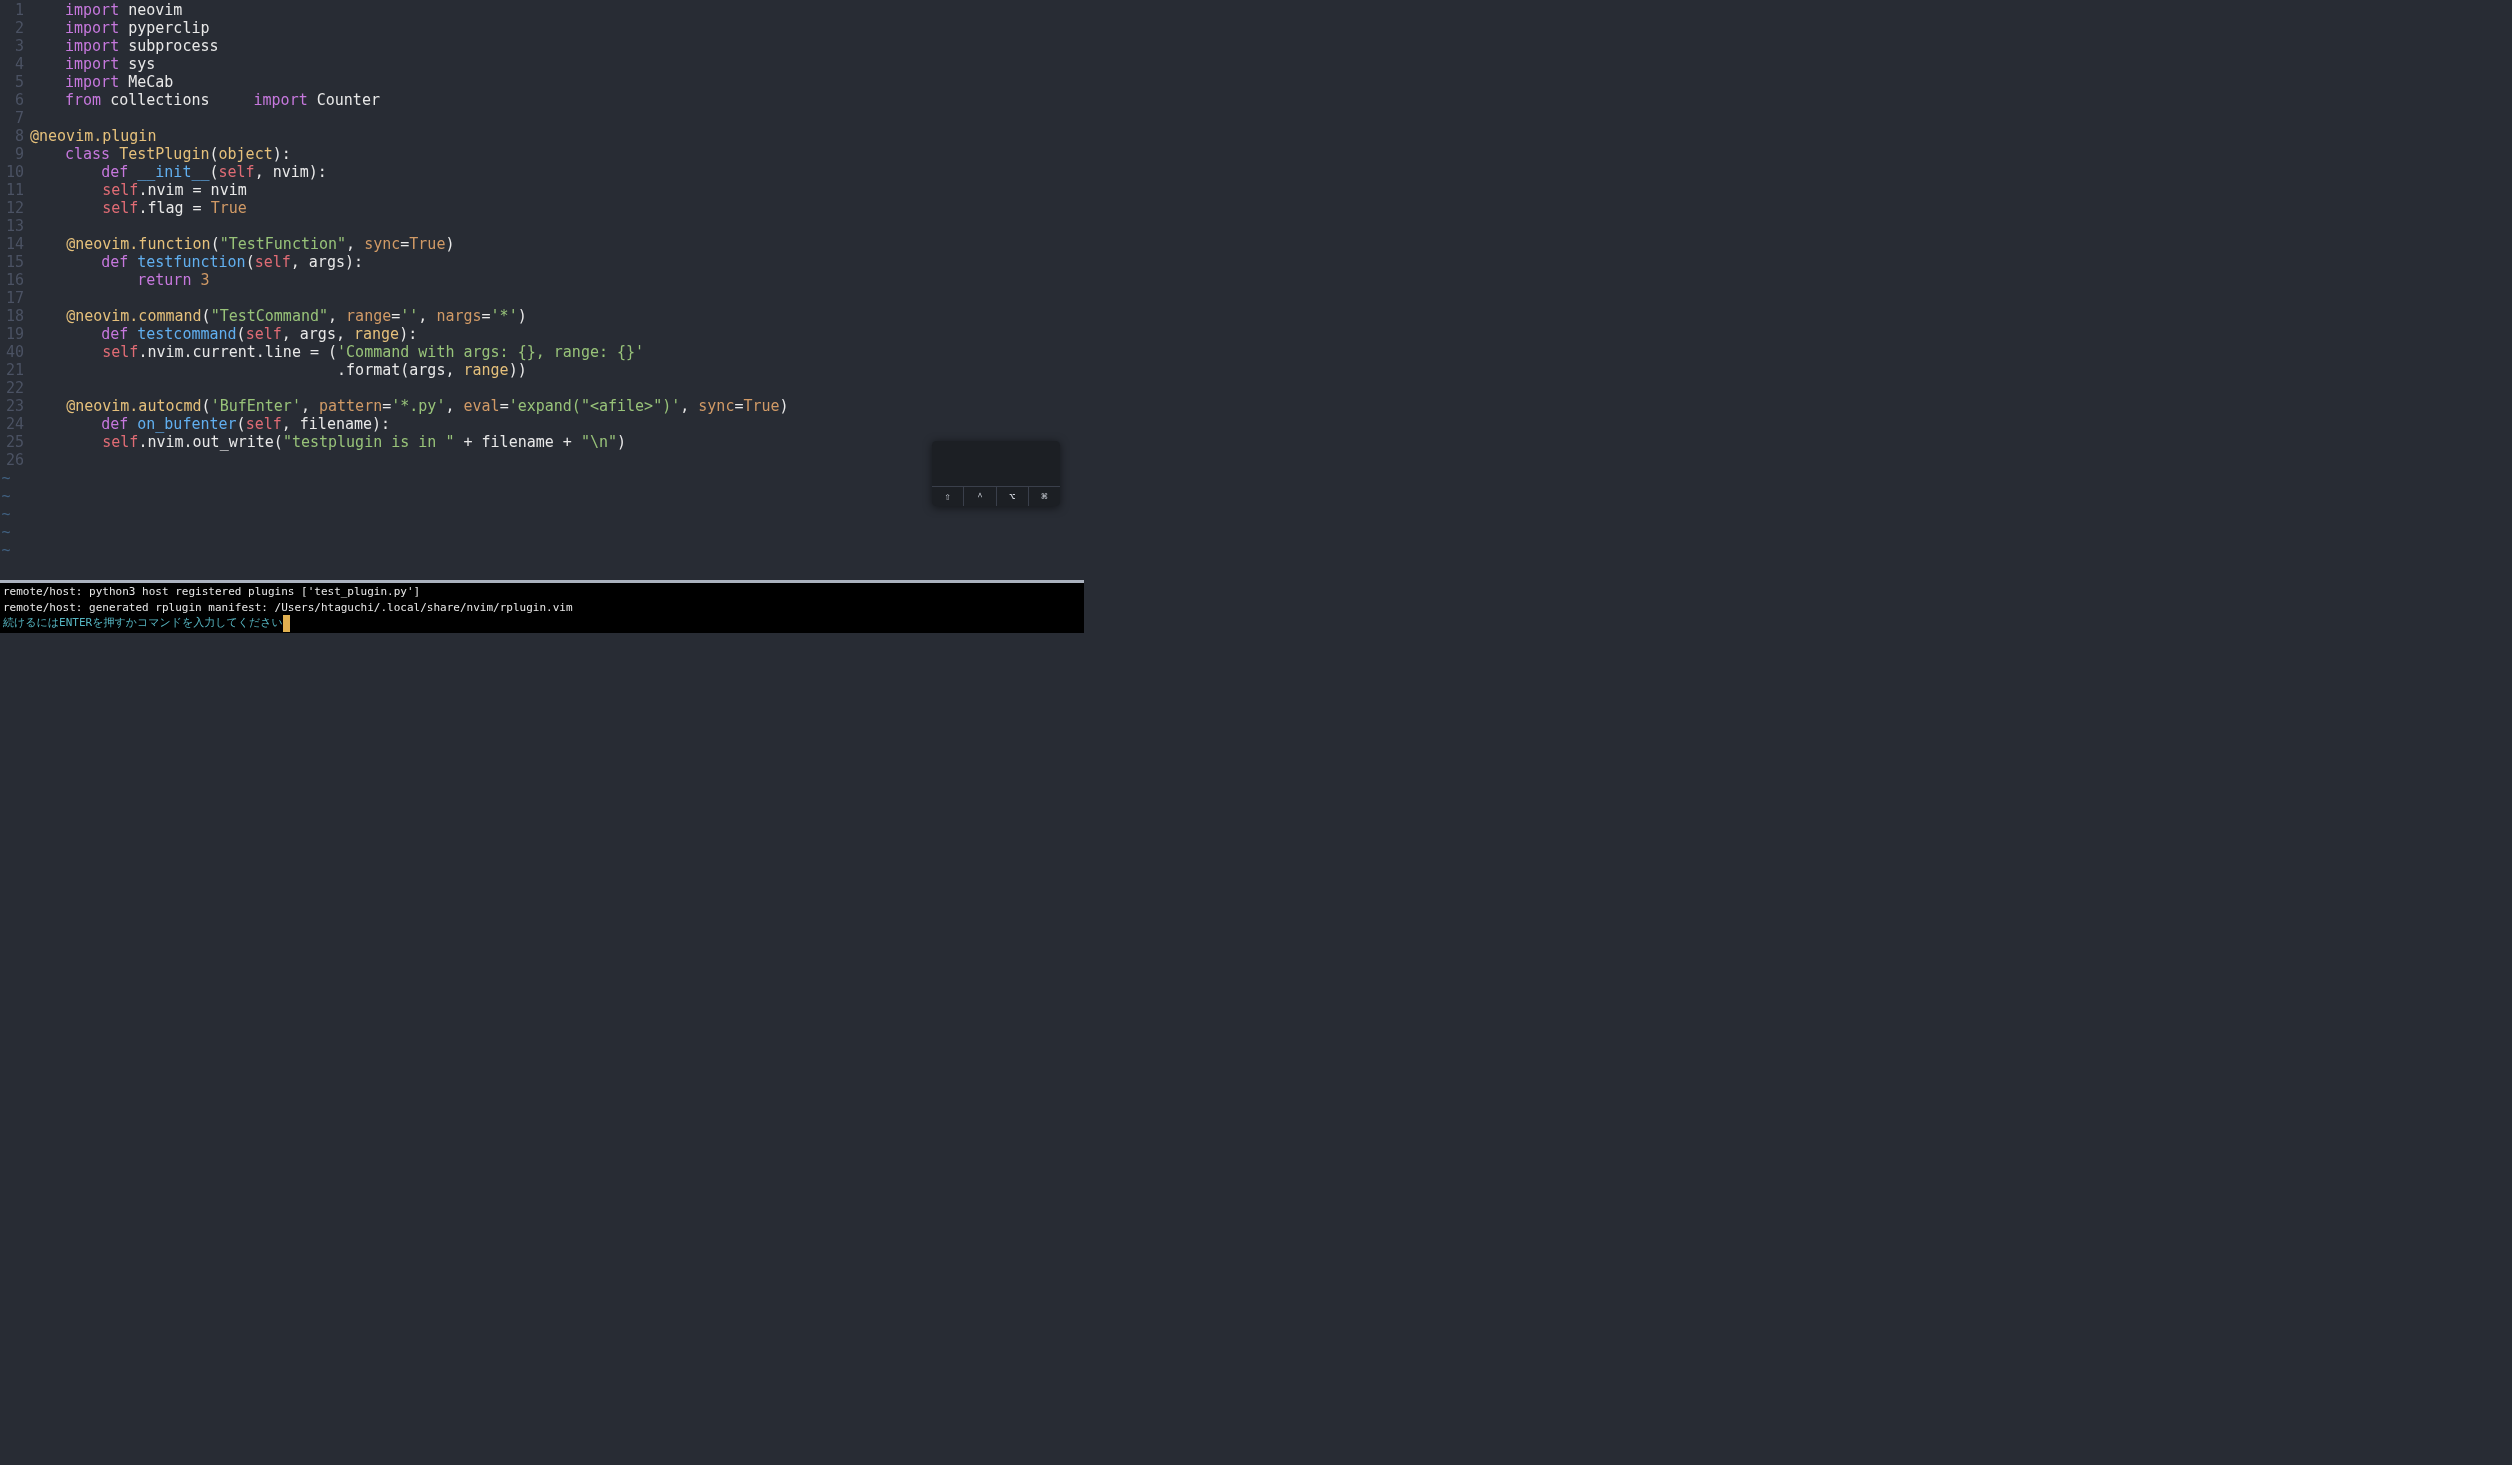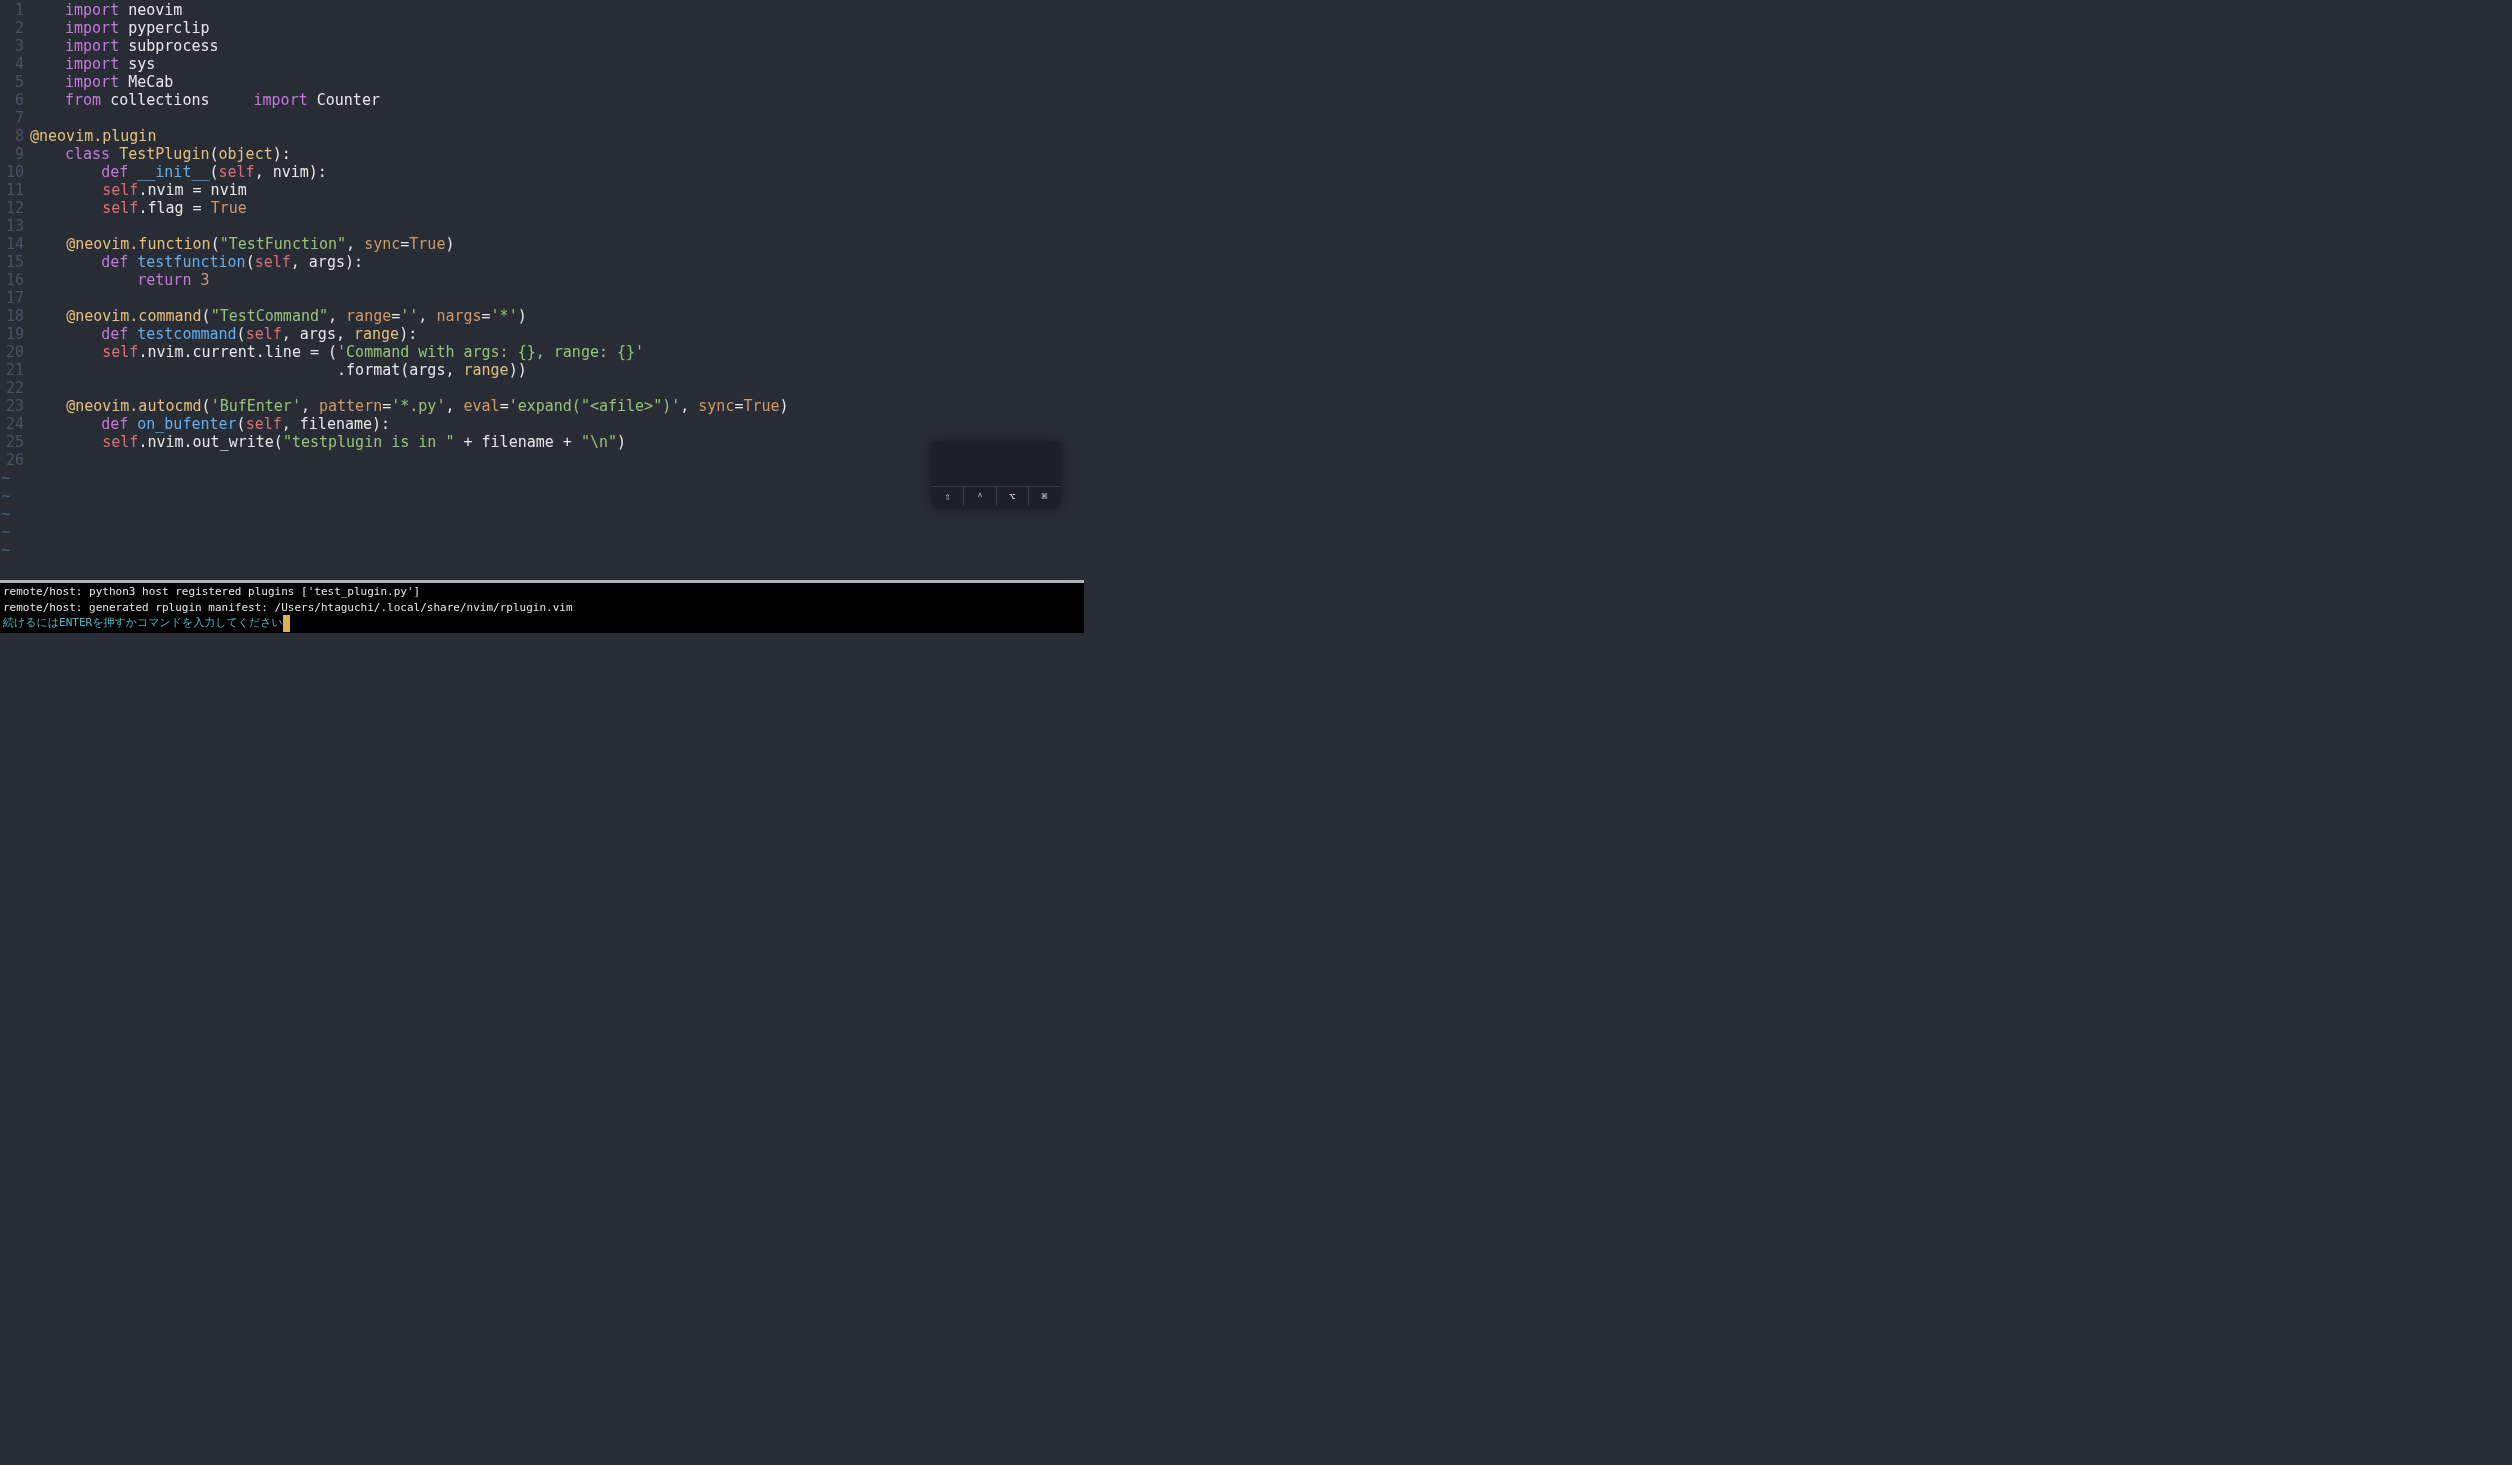--- a/index.html
+++ b/index.html
@@ -133,21 +133,21 @@
       <div class="line"><span class="gutter">10</span><span class="code"><span class="ident">    </span><span class="kw">def</span><span class="ident"> </span><span class="func">__init__</span><span class="punct">(</span><span class="self">self</span><span class="punct">, nvim):</span></span></div>
       <div class="line"><span class="gutter">11</span><span class="code"><span class="ident">        </span><span class="self">self</span><span class="punct">.nvim = nvim</span></span></div>
       <div class="line"><span class="gutter">12</span><span class="code"><span class="ident">        </span><span class="self">self</span><span class="punct">.flag = </span><span class="const">True</span></span></div>
       <div class="line"><span class="gutter">13</span><span class="code"></span></div>
       <div class="line"><span class="gutter">14</span><span class="code"><span class="ident">    </span><span class="deco">@neovim.function</span><span class="punct">(</span><span class="str">"TestFunction"</span><span class="punct">, </span><span class="param">sync</span><span class="punct">=</span><span class="const">True</span><span class="punct">)</span></span></div>
       <div class="line"><span class="gutter">15</span><span class="code"><span class="ident">    </span><span class="kw">def</span><span class="ident"> </span><span class="func">testfunction</span><span class="punct">(</span><span class="self">self</span><span class="punct">, args):</span></span></div>
       <div class="line"><span class="gutter">16</span><span class="code"><span class="ident">        </span><span class="kw">return</span><span class="ident"> </span><span class="num">3</span></span></div>
       <div class="line"><span class="gutter">17</span><span class="code"></span></div>
       <div class="line"><span class="gutter">18</span><span class="code"><span class="ident">    </span><span class="deco">@neovim.command</span><span class="punct">(</span><span class="str">"TestCommand"</span><span class="punct">, </span><span class="param">range</span><span class="punct">=</span><span class="str">''</span><span class="punct">, </span><span class="param">nargs</span><span class="punct">=</span><span class="str">'*'</span><span class="punct">)</span></span></div>
       <div class="line"><span class="gutter">19</span><span class="code"><span class="ident">    </span><span class="kw">def</span><span class="ident"> </span><span class="func">testcommand</span><span class="punct">(</span><span class="self">self</span><span class="punct">, args, </span><span class="builtin">range</span><span class="punct">):</span></span></div>
-      <div class="line"><span class="gutter">20</span><span class="code"><span class="ident">        </span><span class="self">self</span><span class="punct">.nvim.current.line = (</span><span class="str">'Command with args: {}, range: {}'</span></span></div>
+      <div class="line"><span class="gutter">40</span><span class="code"><span class="ident">        </span><span class="self">self</span><span class="punct">.nvim.current.line = (</span><span class="str">'Command with args: {}, range: {}'</span></span></div>
       <div class="line"><span class="gutter">21</span><span class="code"><span class="ident">                                  </span><span class="punct">.format(args, </span><span class="builtin">range</span><span class="punct">))</span></span></div>
       <div class="line"><span class="gutter">22</span><span class="code"></span></div>
       <div class="line"><span class="gutter">23</span><span class="code"><span class="ident">    </span><span class="deco">@neovim.autocmd</span><span class="punct">(</span><span class="str">'BufEnter'</span><span class="punct">, </span><span class="param">pattern</span><span class="punct">=</span><span class="str">'*.py'</span><span class="punct">, </span><span class="param">eval</span><span class="punct">=</span><span class="str">'expand("&lt;afile&gt;")'</span><span class="punct">, </span><span class="param">sync</span><span class="punct">=</span><span class="const">True</span><span class="punct">)</span></span></div>
       <div class="line"><span class="gutter">24</span><span class="code"><span class="ident">    </span><span class="kw">def</span><span class="ident"> </span><span class="func">on_bufenter</span><span class="punct">(</span><span class="self">self</span><span class="punct">, filename):</span></span></div>
       <div class="line"><span class="gutter">25</span><span class="code"><span class="ident">        </span><span class="self">self</span><span class="punct">.nvim.out_write(</span><span class="str">"testplugin is in "</span><span class="punct"> + filename + </span><span class="str">"\n"</span><span class="punct">)</span></span></div>
       <div class="line"><span class="gutter">26</span><span class="code"></span></div>
       <div class="line"><span class="tilde">~</span></div>
       <div class="line"><span class="tilde">~</span></div>
       <div class="line"><span class="tilde">~</span></div>
       <div class="line"><span class="tilde">~</span></div>

